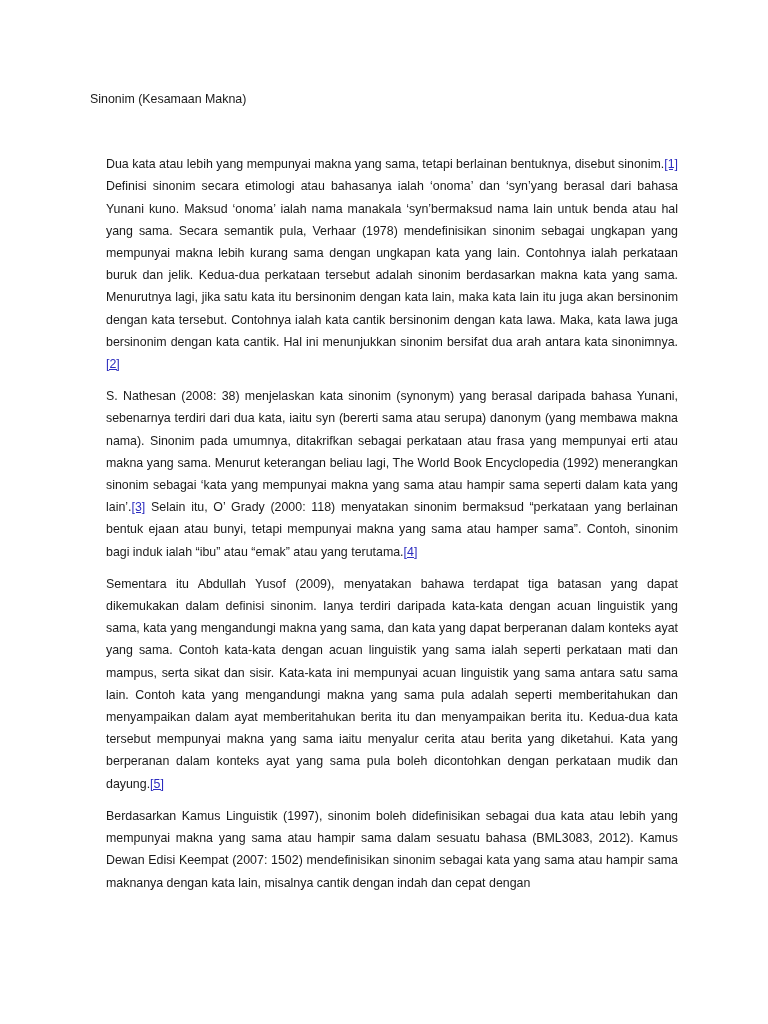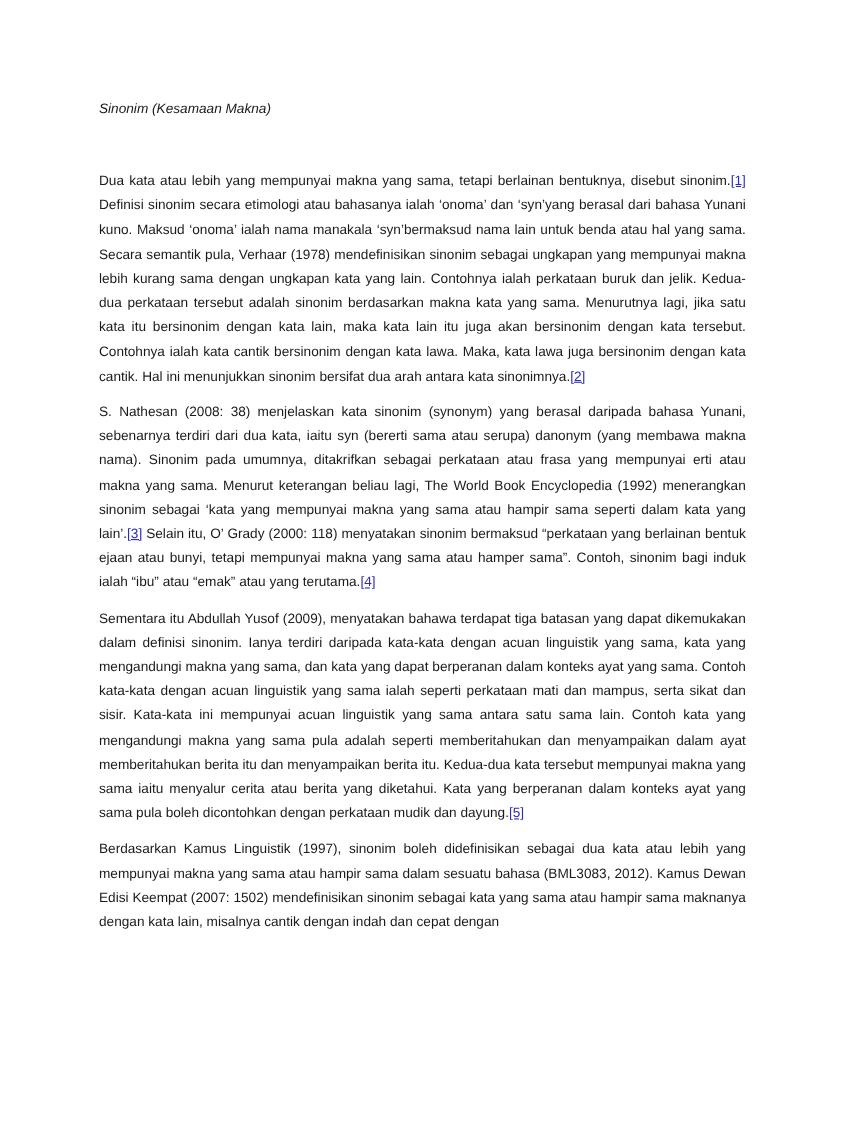--- a/index.html
+++ b/index.html
@@ -20,24 +20,23 @@
       width: 588px;
       font-family: "Liberation Sans", sans-serif;
       font-size: 12.4px;
       line-height: 22.2px;
       color: #1a1a1a;
     }
     .title {
       margin: 0 0 43px 0;
       font-weight: normal;
       font-size: 12.4px;
-      font-style: italic;
     }
     .para {
-      margin: 0 0 10px 0;
+      margin: 0 0 10px 16px;
       text-align: justify;
       text-justify: inter-word;
     }
     .fn {
       color: #2b2bbf;
       text-decoration: underline;
       cursor: pointer;
     }
   </style>
 </head>

